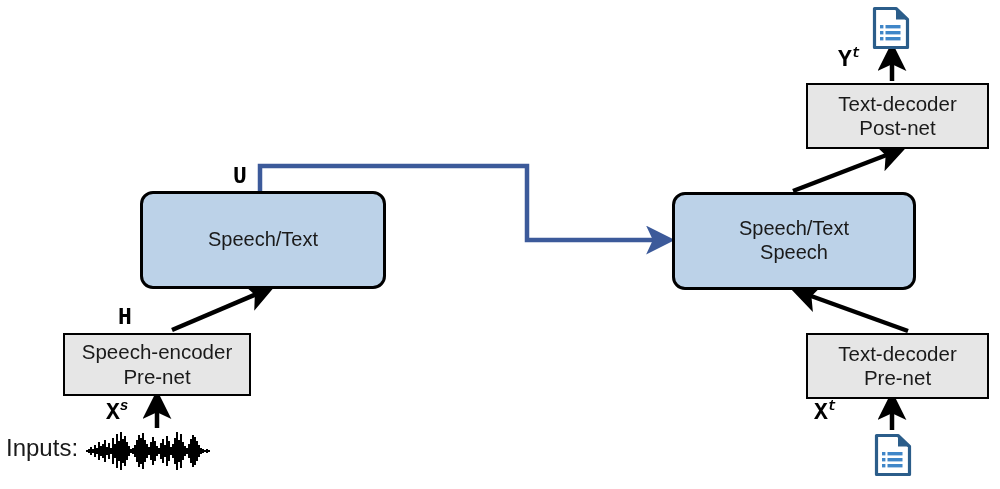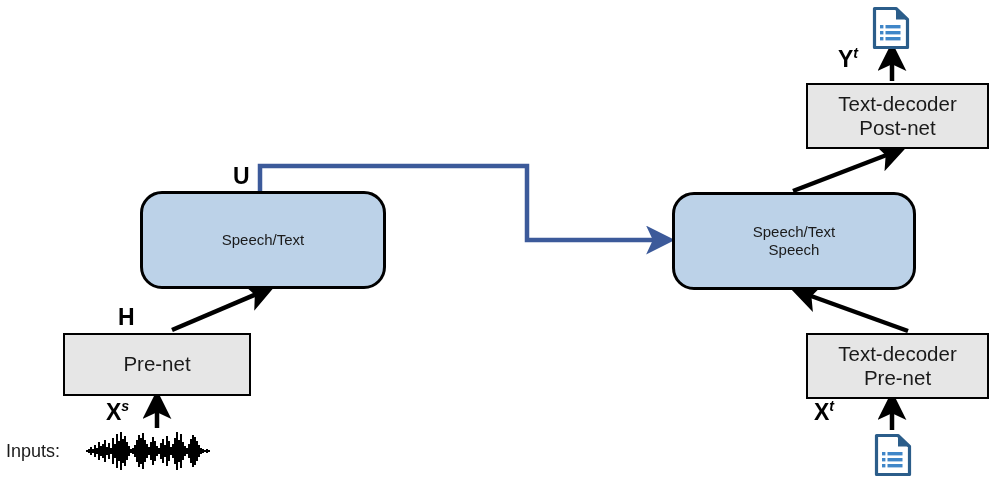--- a/index.html
+++ b/index.html
@@ -31,34 +31,34 @@
   .node .line1, .node .line2 { display: block; white-space: nowrap; }
 
   .node-gray {
     background: #e6e6e6;
     border: 2.5px solid #000000;
     font-size: 20.5px;
   }
   .node-blue {
     background: #bcd2e8;
     border: 3px solid #000000;
-    border-radius: 22px;
-    font-size: 15px;
+    border-radius: 13px;
+    font-size: 20px;
   }
 
   
   #speech-encoder-prenet { left: 63px;  top: 333px; width: 188px; height: 63px; }
   #speech-text-encoder   { left: 140px; top: 191px; width: 246px; height: 98px; }
   #speech-text-decoder   { left: 672px; top: 192px; width: 244px; height: 98px; }
   #text-decoder-postnet  { left: 806px; top: 83px;  width: 183px; height: 66px; }
   #text-decoder-prenet   { left: 806px; top: 333px; width: 183px; height: 66px; }
 
   .mathlabel {
     position: absolute;
-    font-family: Liberation Sans, sans-serif;
+    font-family: Liberation Mono, monospace;
     font-weight: bold;
     font-size: 23px;
     color: #000000;
     white-space: nowrap;
   }
   .mathlabel sup, .mathlabel .sup {
     font-size: 0.62em;
     font-style: italic;
     font-weight: bold;
     vertical-align: super;
@@ -66,24 +66,23 @@
   #label-H { left: 118px; top: 303px; }
   #label-U { left: 233px; top: 162px; }
   #label-Xs { left: 106px; top: 398px; text-align: right; }
   #label-Xt { left: 814px; top: 398px; }
   #label-Yt { left: 838px; top: 45px; }
 
   #inputs-label {
     position: absolute;
     left: 6px;
     top: 434px;
-    font-size: 18px;
+    font-size: 24px;
     color: #1a1a1a;
     white-space: nowrap;
-    margin-top: 7px;
   }
 
   svg.layer {
     position: absolute;
     left: 0;
     top: 0;
     width: 1000px;
     height: 489px;
     pointer-events: none;
   }
@@ -130,20 +129,21 @@
     <g>
       <line x1="892" y1="430" x2="892" y2="401" stroke="#000000" stroke-width="4.5" marker-end="url(#arrowblack)"></line>
     </g>
 
     <g>
       <line x1="892" y1="81" x2="892" y2="52" stroke="#000000" stroke-width="4.5" marker-end="url(#arrowblack)"></line>
     </g>
   </svg>
 
   <div class="node node-gray" id="speech-encoder-prenet">
+    <span class="line1">Speech-encoder</span>
     <span class="line2">Pre-net</span>
   </div>
 
   <div class="node node-blue" id="speech-text-encoder">
     <span class="line1">Speech/Text</span>
   </div>
 
   <div class="node node-blue" id="speech-text-decoder">
     <span class="line1">Speech/Text</span>
     <span class="line2">Speech</span>

